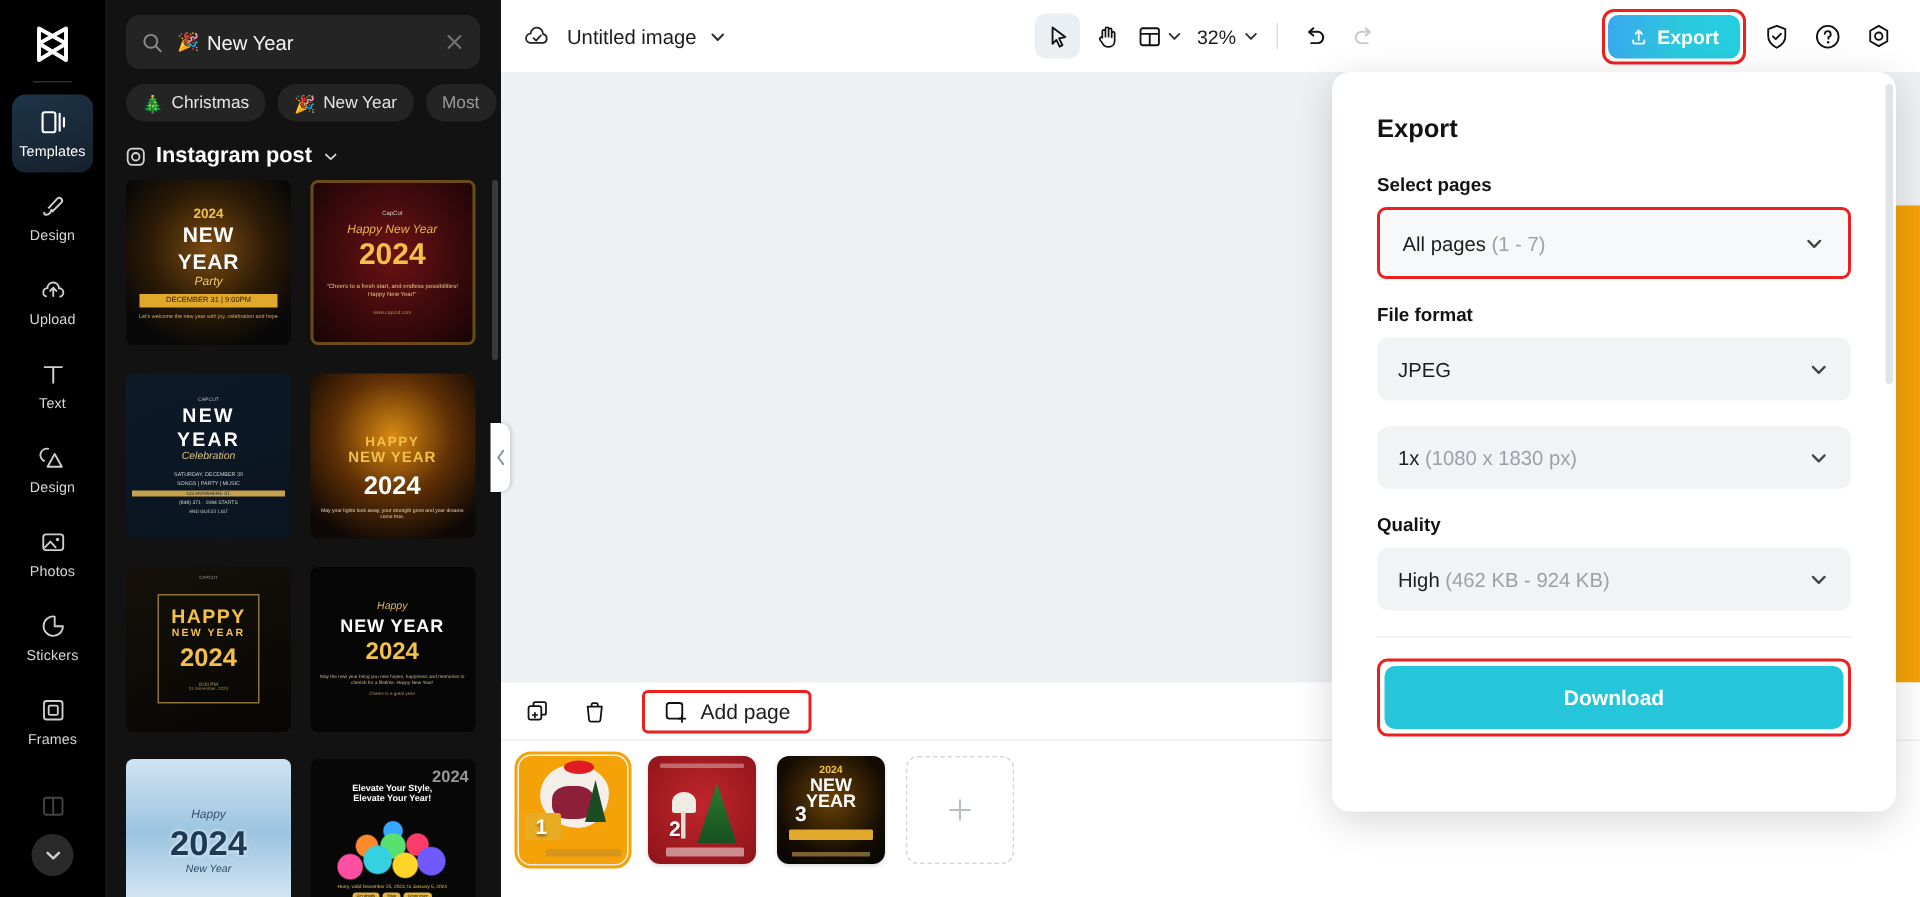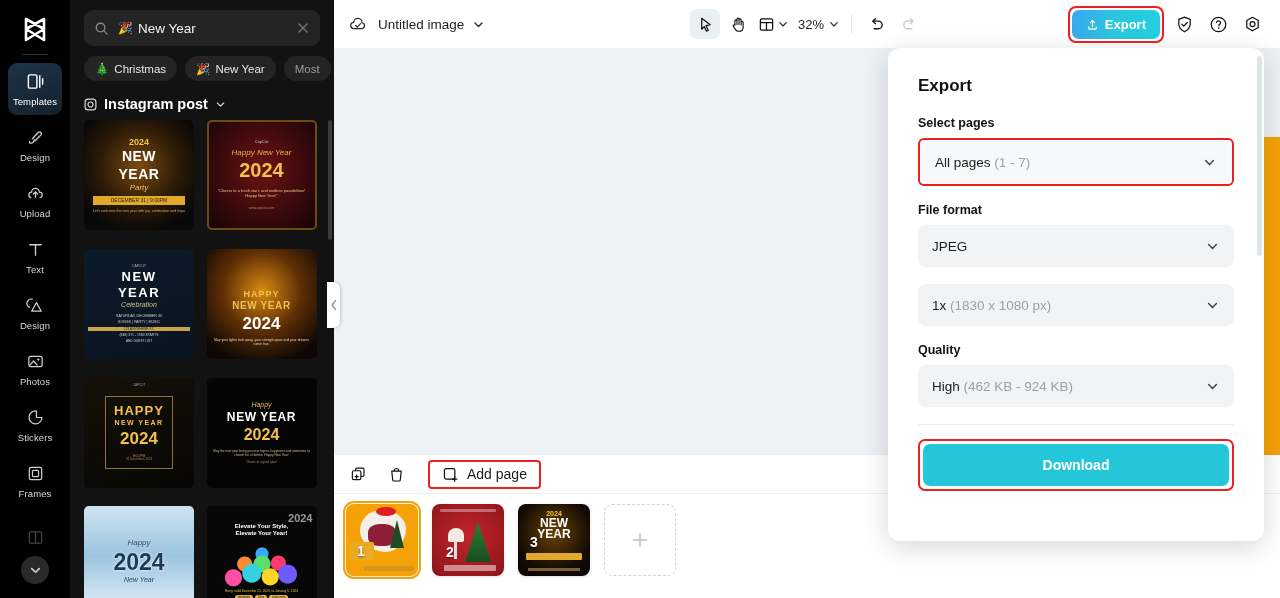--- a/index.html
+++ b/index.html
@@ -729,21 +729,21 @@
         <span class="chev">
           <svg width="15" height="15" viewBox="0 0 15 15">
               <path d="M3.6 5.6 L7.5 9.6 L11.4 5.6" fill="none" stroke="#444" stroke-width="1.5" stroke-linecap="round" stroke-linejoin="round"></path>
             </svg>
         </span>
       </div>
 
       <div class="ep-sel">
         <span class="v">
           <span>1x</span>
-          <span class="muted">(1830 x 1080 px)</span>
+          <span class="muted">(1080 x 1830 px)</span>
         </span>
         <span class="chev">
           <svg width="15" height="15" viewBox="0 0 15 15">
               <path d="M3.6 5.6 L7.5 9.6 L11.4 5.6" fill="none" stroke="#444" stroke-width="1.5" stroke-linecap="round" stroke-linejoin="round"></path>
             </svg>
         </span>
       </div>
 
       <div class="ep-lb">Quality</div>
       <div class="ep-sel">

